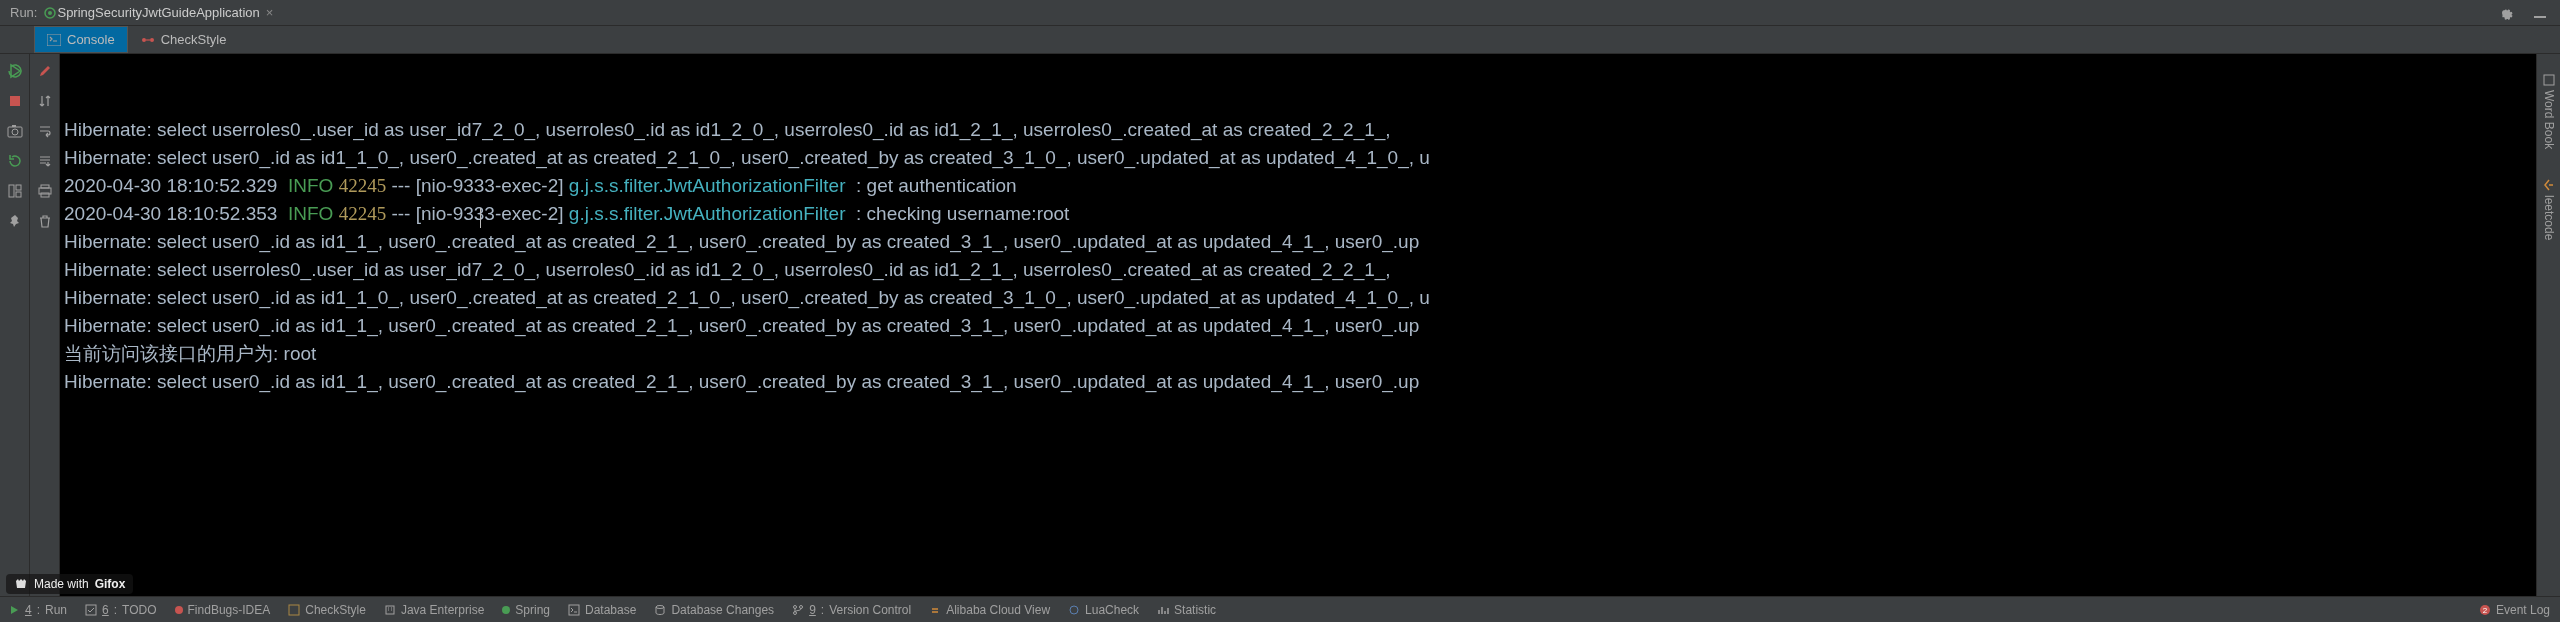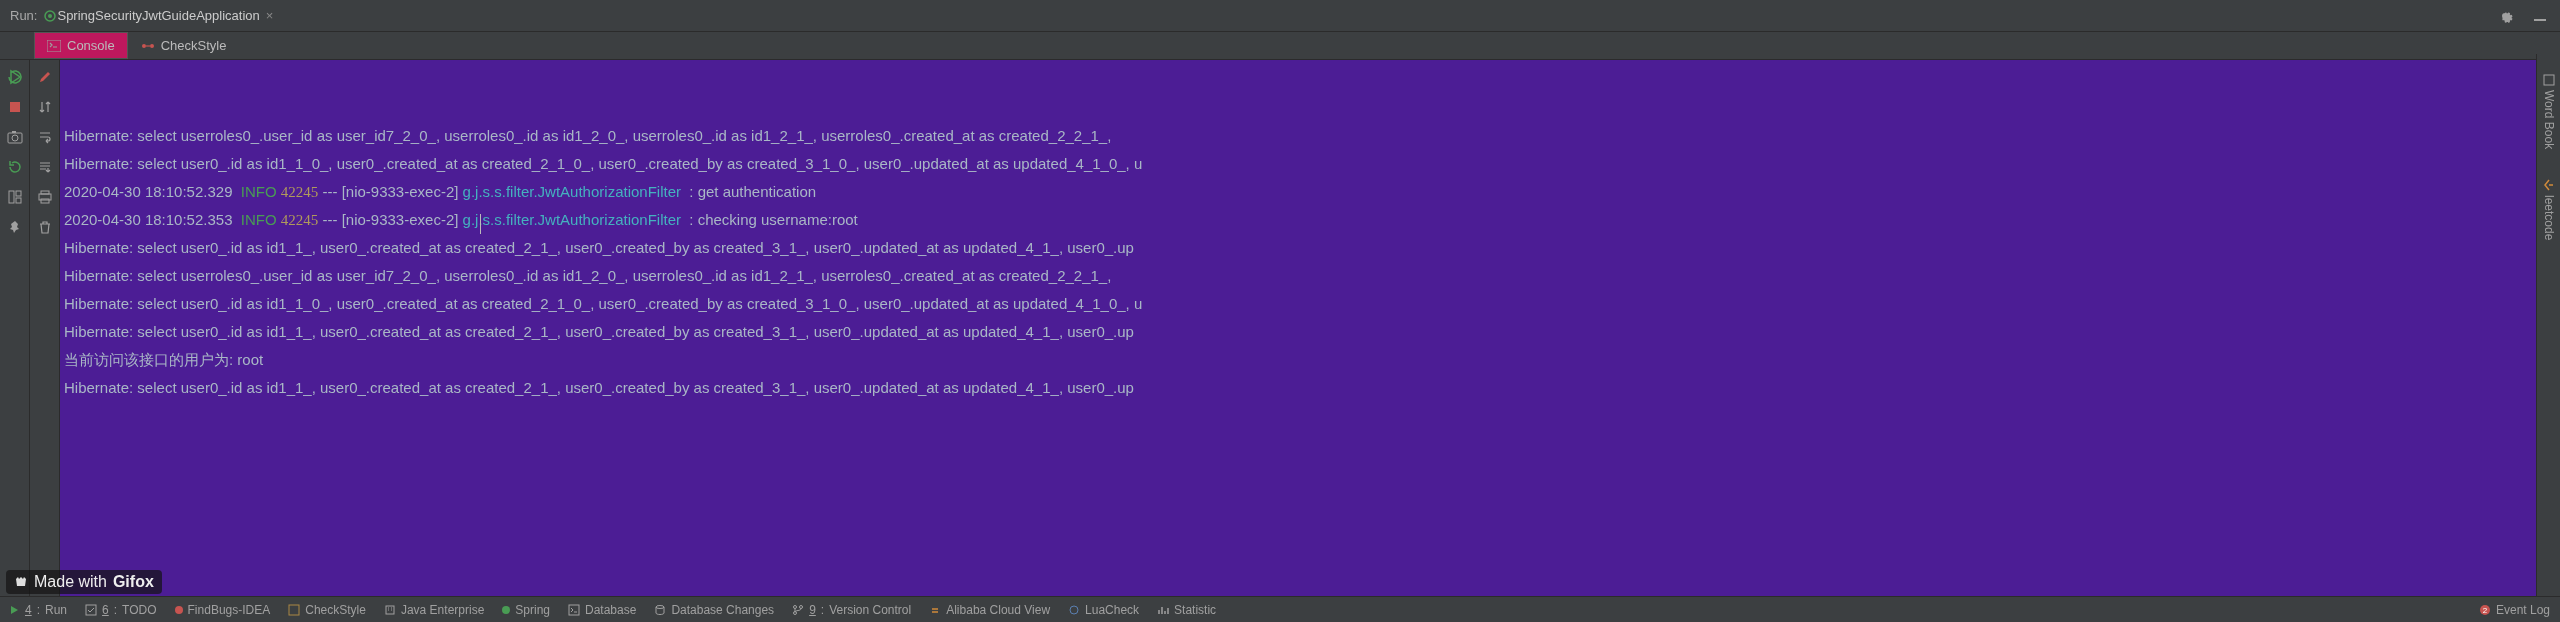--- a/index.html
+++ b/index.html
@@ -13,21 +13,21 @@
   color: #bbbbbb;
   font-size: 13px;
   width: 2560px;
   height: 622px;
   overflow: hidden;
   position: relative;
 }
 
 
 .run-header {
-  height: 32px;
+  height: 26px;
   display: flex;
   align-items: center;
   background: #3c3f41;
   border-bottom: 1px solid #2b2b2b;
   padding: 0 4px;
 }
 .run-label {
   color: #a8a8a8;
   font-size: 13px;
   padding: 0 6px;
@@ -73,21 +73,21 @@
 .tab {
   display: flex;
   align-items: center;
   gap: 6px;
   padding: 0 12px;
   color: #bbb;
   border: 1px solid transparent;
   cursor: pointer;
 }
 .tab.active {
-  background: #be185d;
+  background: #0369a1;
   border: 1px solid #555;
   border-bottom: 1px solid #4e5254;
 }
 .tab .tab-icon { font-size: 12px; }
 
 
 .main-area {
   display: flex;
   height: calc(100% - 26px - 28px - 26px);
   position: relative;
@@ -113,24 +113,24 @@
   cursor: pointer;
   color: #a0a0a0;
 }
 .ico-btn.green { color: #499c54; }
 .ico-btn.red { color: #c75450; }
 .ico-btn.trash { color: #a0a0a0; }
 
 
 .console {
   flex: 1;
-  background: #4c1d95;
+  background: #000000;
   color: #a9b7c6;
   font-family: "JetBrains Mono", Menlo, Consolas, monospace;
-  font-size: 15px;
+  font-size: 19px;
   line-height: 28px;
   padding: 6px 8px 6px 4px;
   white-space: pre;
   overflow: hidden;
   position: relative;
 }
 .console .line { display: block; }
 .console .hl-info { color: #499c54; }
 .console .hl-pid  { color: #b09a5b; font-family: Liberation Serif, serif; }
 .console .hl-cls  { color: #45b1bf; }
@@ -205,21 +205,21 @@
   position: absolute;
   left: 6px;
   bottom: 28px;
   background: rgba(20,20,20,0.7);
   border-radius: 4px;
   display: flex;
   align-items: center;
   gap: 6px;
   padding: 3px 8px;
   color: #eee;
-  font-size: 16px;
+  font-size: 12px;
 }
 .gifox-badge b { font-weight: 700; }
 
 svg { display: block; }
 </style>
 </head>
 <body>
 
 <div class="run-header">
   <span class="run-label">Run:</span>

